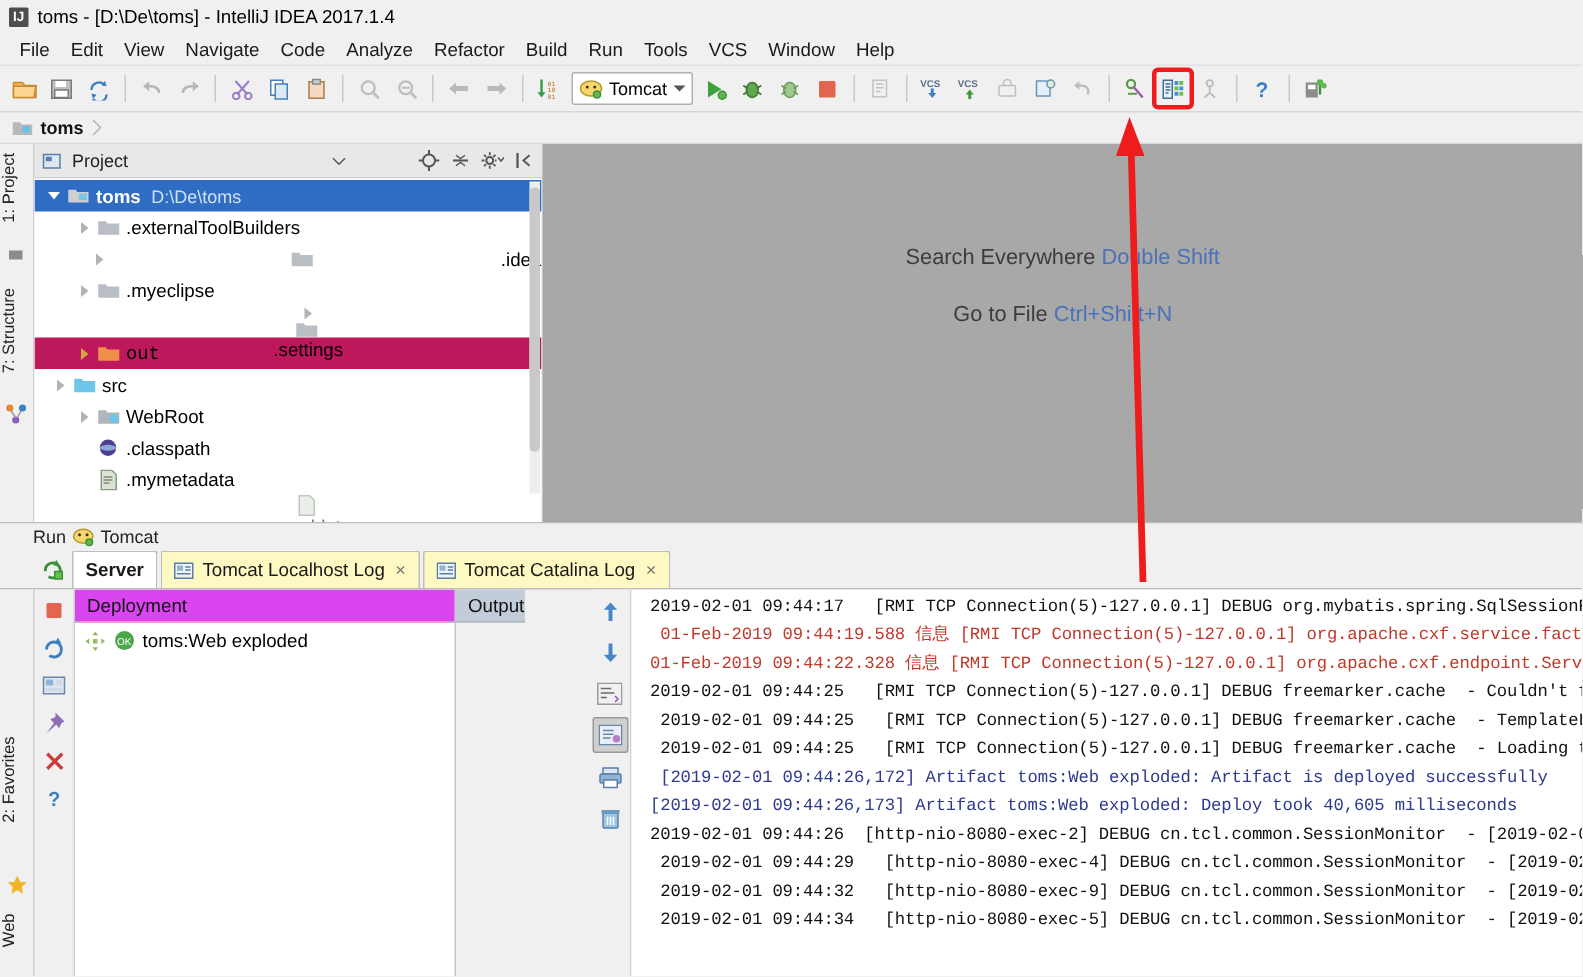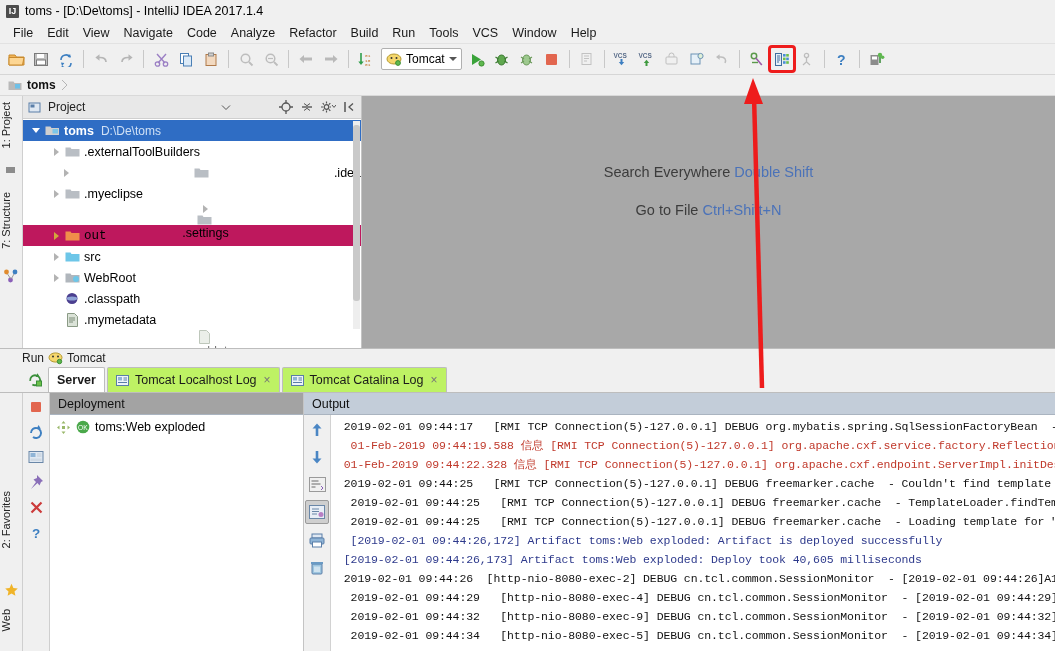--- a/index.html
+++ b/index.html
@@ -67,34 +67,34 @@
   .hint{font-size:14.5px;color:#3c3c3c;margin-bottom:22px;}
   .hint .key{color:#4b72b8;}
 
   
   .runwin{position:absolute;left:0;right:0;top:348px;bottom:0;background:#f0f0f0;border-top:1px solid #bdbdbd;display:flex;flex-direction:column;}
   .runhdr{height:17px;display:flex;align-items:center;padding-left:22px;gap:4px;background:#f0f0f0;}
   .runhdr .rt{font-size:12px;color:#222;}
   .tabsrow{height:26px;display:flex;align-items:flex-end;background:#f0f0f0;padding-left:22px;border-bottom:1px solid #bdbdbd;}
   .rerun{width:26px;height:25px;display:flex;align-items:center;justify-content:center;}
   .tab{height:24px;display:flex;align-items:center;gap:5px;padding:0 8px;font-size:12.5px;color:#1a1a1a;
-       border:1px solid #bdbdbd;border-bottom:none;background:#bef264;margin-right:2px;border-radius:2px 2px 0 0;}
+       border:1px solid #bdbdbd;border-bottom:none;background:#fef9c3;margin-right:2px;border-radius:2px 2px 0 0;}
   .tab.active{background:#fff;font-weight:bold;}
   .tab .x{color:#777;font-size:12px;margin-left:2px;}
 
   .runbody{flex:1;display:flex;overflow:hidden;}
   .runleftbar{width:22px;background:#f0f0f0;border-right:1px solid #cfcfcf;position:relative;}
   .runtools{width:26px;background:#f0f0f0;display:flex;flex-direction:column;align-items:center;padding-top:3px;gap:3px;border-right:1px solid #cfcfcf;}
   .rtbtn{width:22px;height:22px;display:flex;align-items:center;justify-content:center;border-radius:2px;}
 
   .deploy{width:253px;background:#fff;border-right:1px solid #c4c4c4;display:flex;flex-direction:column;}
-  .colhdr{height:21px;background:#a3a3a3;display:flex;align-items:center;padding-left:8px;font-size:12.5px;color:#111;border-bottom:1px solid #aab4c0;}
+  .colhdr{height:21px;background:#d946ef;display:flex;align-items:center;padding-left:8px;font-size:12.5px;color:#111;border-bottom:1px solid #aab4c0;}
   .deployrow{height:24px;display:flex;align-items:center;gap:5px;padding-left:6px;font-size:12.5px;}
 
-  .outwrap{flex:1;display:flex;flex-direction:column;min-width:0;}
+  .outwrap{flex:1;display:flex;flex-direction:row;min-width:0;gap:44px;}
   .outhdrrow{display:flex;}
   .outhdr{flex:1;height:21px;background:#c3cdd9;display:flex;align-items:center;padding-left:8px;font-size:12.5px;color:#111;border-bottom:1px solid #aab4c0;}
   .outbody{flex:1;display:flex;min-width:0;background:#fff;}
   .consoletools{width:26px;background:#f0f0f0;display:flex;flex-direction:column;align-items:center;padding-top:4px;gap:5px;border-right:1px solid #d2d2d2;}
   .ctbtn{width:22px;height:22px;display:flex;align-items:center;justify-content:center;border-radius:2px;}
   .ctbtn.on{background:#cfcfcf;border:1px solid #9a9a9a;}
   .console{flex:1;background:#fff;overflow:hidden;position:relative;padding-top:2px;}
   .logline{font-family:"Liberation Mono","DejaVu Sans Mono",monospace;font-size:11.5px;line-height:19px;
            white-space:pre;padding-left:6px;letter-spacing:-0.1px;}
   .c-black{color:#111;}
@@ -496,21 +496,21 @@
               </svg>
             </span>
           <span class="ficon">
               <svg width="15" height="12">
                 <path d="M0.5 1.5h5l1 1.5h8v7.5H0.5z" fill="#f08f4a"></path>
               </svg>
             </span>
           <span class="rowlabel">out</span>
         </div>
 
-        <div class="row" style="padding-left:26px;">
+        <div class="row" style="padding-left:10px;">
           <span class="arrow">
               <svg width="9" height="10">
                 <path d="M2 1l5 4-5 4z" fill="#b3b3b3"></path>
               </svg>
             </span>
           <span class="ficon">
               <svg width="15" height="12">
                 <path d="M0.5 1.5h5l1 1.5h8v7.5H0.5z" fill="#6dc6e8"></path>
               </svg>
             </span>

